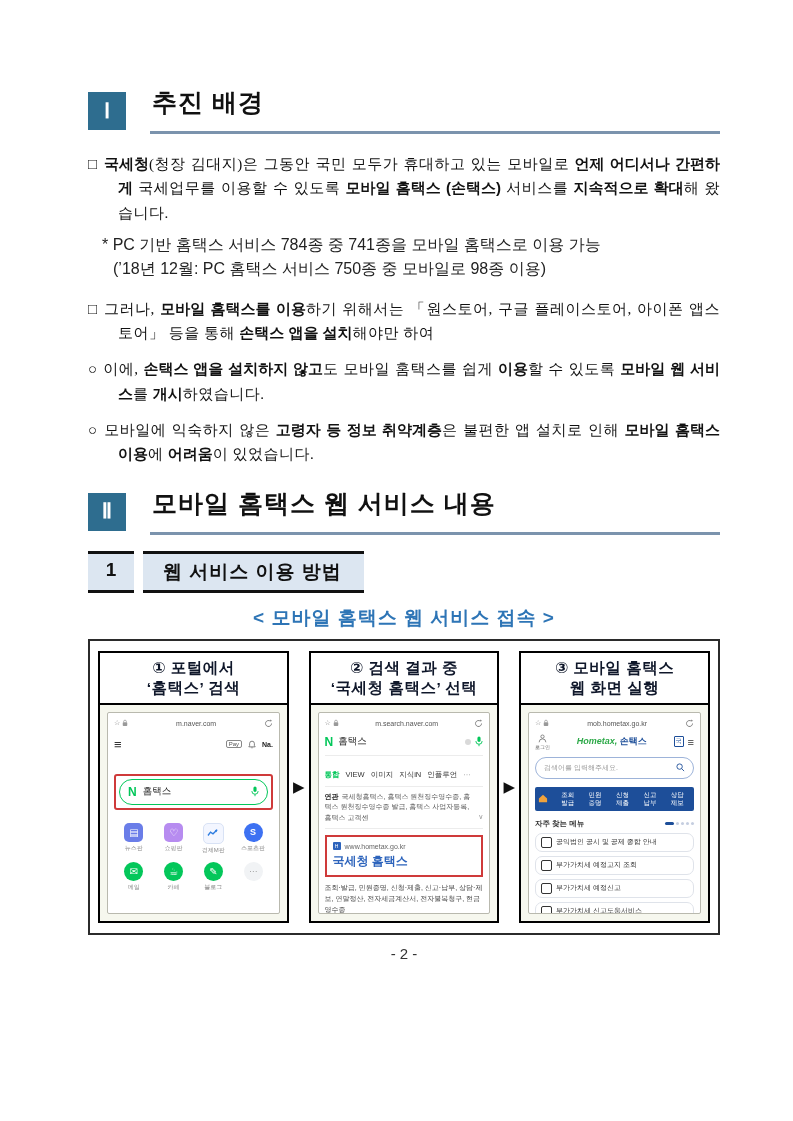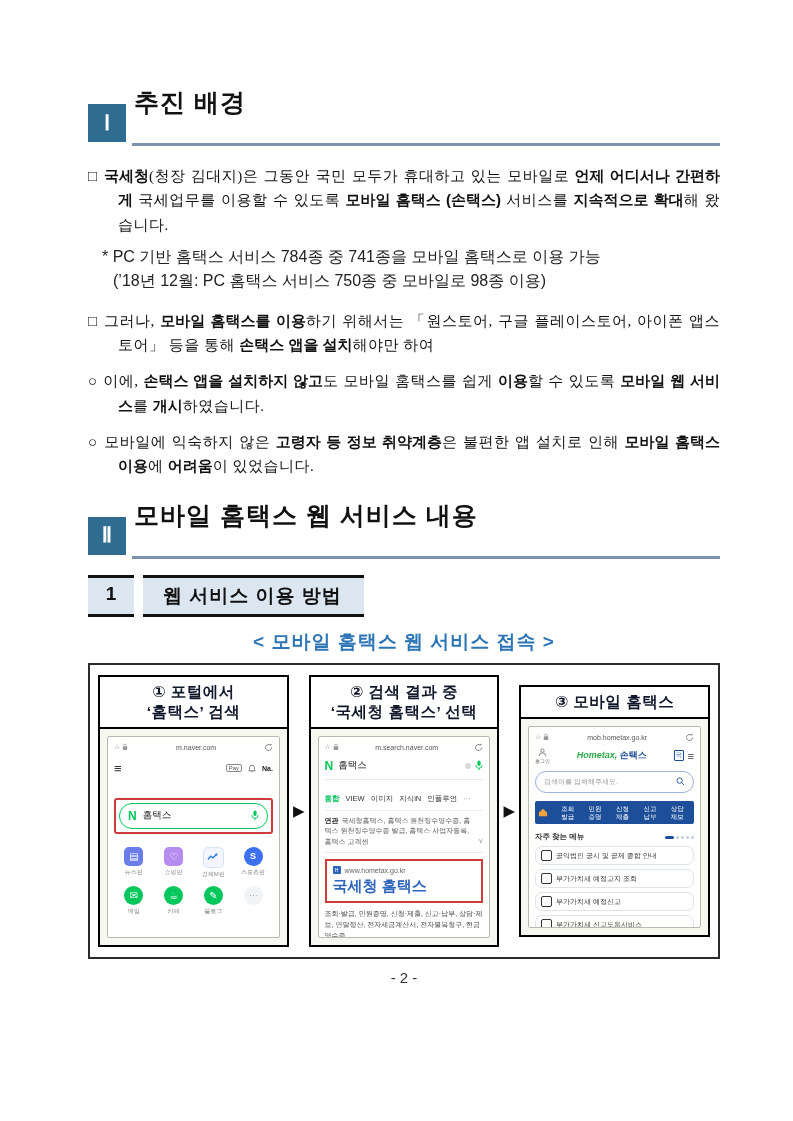--- a/index.html
+++ b/index.html
@@ -7,21 +7,21 @@
        font-family:"Liberation Serif","DejaVu Serif",serif;color:#1a1a1a;}
   .page{width:793px;height:1121px;position:relative;background:#fff;}
   .content{padding:86px 73px 0 88px;}
 
   
   .sec-header{display:flex;align-items:flex-end;margin-bottom:18px;}
   .sec-num{width:38px;height:38px;background:#2e6d8f;color:#fff;
            display:flex;align-items:center;justify-content:center;
            font-family:"Liberation Serif",serif;font-size:21px;font-weight:bold;
            flex:0 0 38px;margin-bottom:4px;}
-  .sec-title-wrap{flex:1;margin-left:6px;border-bottom:3px solid #7b93ad;padding:0 0 24px 2px;}
+  .sec-title-wrap{flex:1;margin-left:24px;border-bottom:3px solid #7b93ad;padding:0 0 12px 2px;}
   .sec-title{font-family:"Liberation Sans","DejaVu Sans",sans-serif;
              font-weight:800;font-size:25px;letter-spacing:1px;color:#111;}
 
   
   p.body{font-size:15px;line-height:1.62;text-align:justify;margin:0;color:#111;
          padding-left:30px;text-indent:-30px;letter-spacing:0.5px;}
   p.body b{font-family:"Liberation Sans","DejaVu Sans",sans-serif;font-weight:800;letter-spacing:0;}
   .mt16{margin-top:16px!important;} .mt12{margin-top:12px!important;}
   .note{font-family:"Liberation Sans","DejaVu Sans",sans-serif;
         font-size:16px;line-height:1.5;color:#222;margin:8px 0 0 14px;}
@@ -85,21 +85,21 @@
   .tab-active{color:#03c75a;font-weight:800;}
   .tabmore{color:#aaa;}
   .related{font-size:7px;color:#555;line-height:1.5;padding:5px 12px 5px 0;
            border-bottom:1px solid #ececec;position:relative;}
   .related b{color:#222;margin-right:3px;}
   .chev{position:absolute;right:0;bottom:6px;color:#999;font-size:7px;}
   .result-box{border:2px solid #cf3a3a;padding:5px 6px;margin-top:6px;}
   .favline{display:flex;align-items:center;gap:4px;color:#666;font-size:7px;}
   .favicon{width:8px;height:8px;background:#2d64bc;border-radius:1px;color:#fff;font-size:5px;
            display:flex;align-items:center;justify-content:center;}
-  .result-link{color:#2d64bc;font-weight:800;font-size:15px;margin-top:3px;}
+  .result-link{color:#2d64bc;font-weight:800;font-size:12px;margin-top:3px;}
   .desc{font-size:7px;color:#444;line-height:1.55;margin-top:6px;}
   .stores{display:flex;gap:14px;font-size:7px;color:#555;margin-top:8px;align-items:center;padding-left:4px;}
   .store{display:flex;align-items:center;gap:3px;}
 
   
   .ht-header{display:flex;align-items:center;margin-top:6px;}
   .loginbox{display:flex;flex-direction:column;align-items:center;color:#666;font-size:5px;gap:1px;}
   .ht-logo{flex:1;text-align:center;font-size:9px;font-weight:800;}
   .ht-logo .g{color:#2faa4a;font-style:italic;}
   .ht-logo .b{color:#1d4e99;}
@@ -332,20 +332,21 @@
           </div>
         </div>
       </div>
     </div>
 
     <div class="arrow">▶</div>
 
     <div class="panel">
       <div class="panel-header">
         <div>③ 모바일 홈택스</div>
+        <div>웹 화면 실행</div>
       </div>
       <div class="panel-body">
         <div class="phone">
           <div class="p-top">
             <span>☆</span>
             <span class="icn" style="margin-left:2px;">
               <svg width="6" height="8" viewBox="0 0 8 10">
                     <rect x="1" y="4" width="6" height="5" rx="1" fill="#999"></rect>
                     <path d="M2.2 4V3a1.8 1.8 0 0 1 3.6 0v1" fill="none" stroke="#999"></path>
                   </svg>

